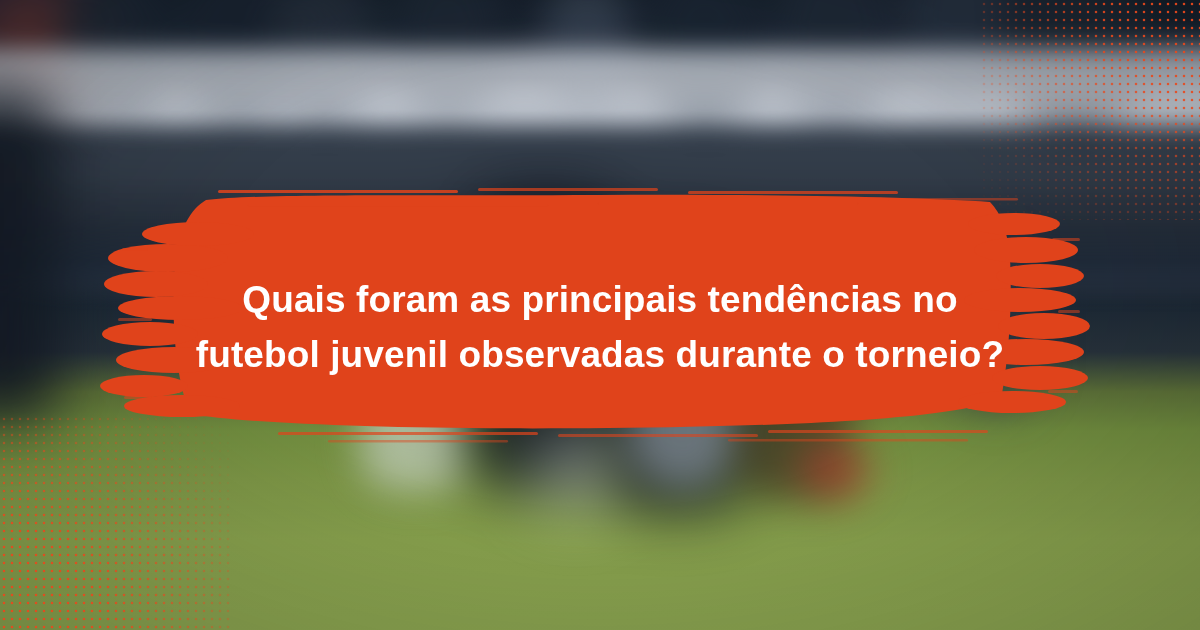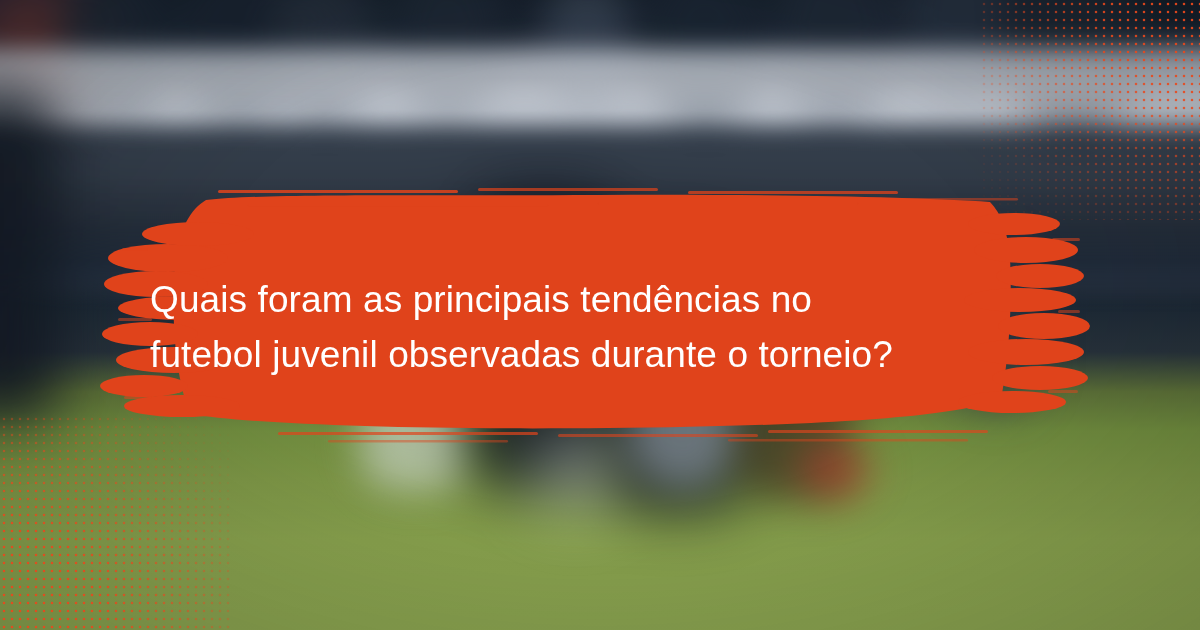--- a/index.html
+++ b/index.html
@@ -89,24 +89,25 @@
     height: 256px;
   }
   .brush-wrap svg { display:block; width:100%; height:100%; overflow: visible; }
 
   
   .headline {
     position: absolute;
     left: 150px;
     top: 272px;
     width: 900px;
+    text-align: center;
     color: #ffffff;
     font-size: 37px;
     line-height: 55px;
-    font-weight: 400;
+    font-weight: 700;
     letter-spacing: .1px;
     white-space: pre-line;
     text-rendering: optimizeLegibility;
   }
 </style>
 </head>
 <body>
 
 <div id="stage">
 

